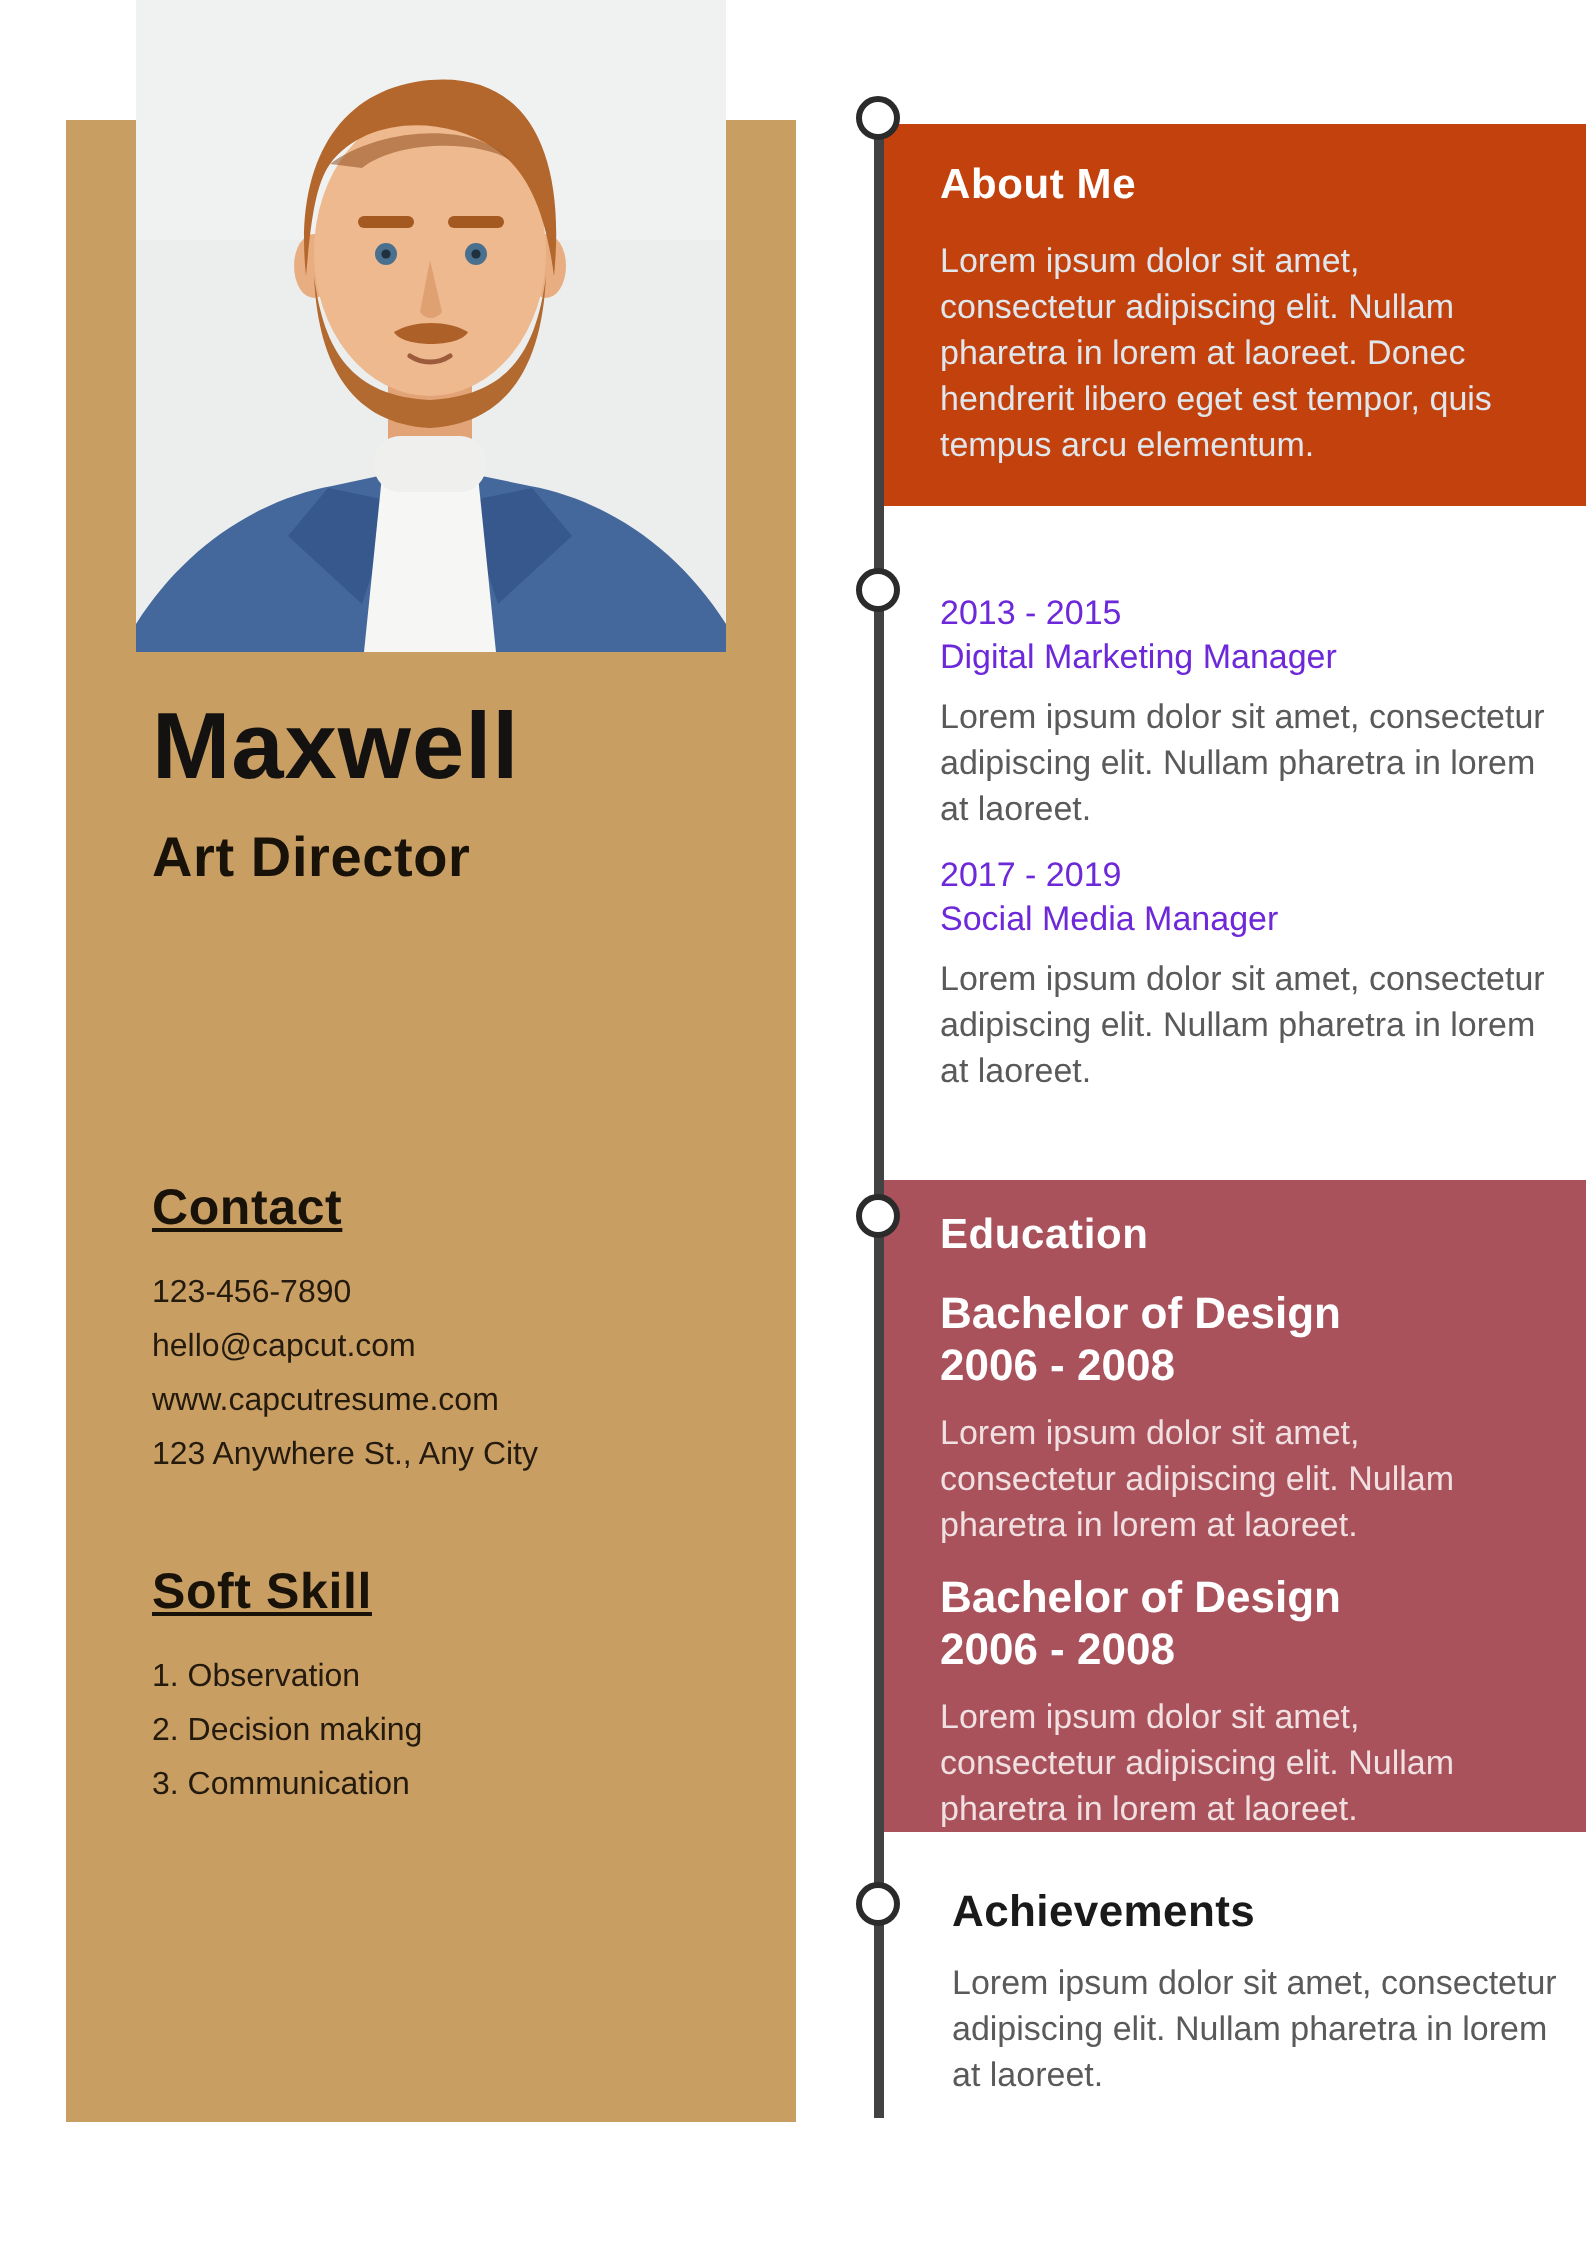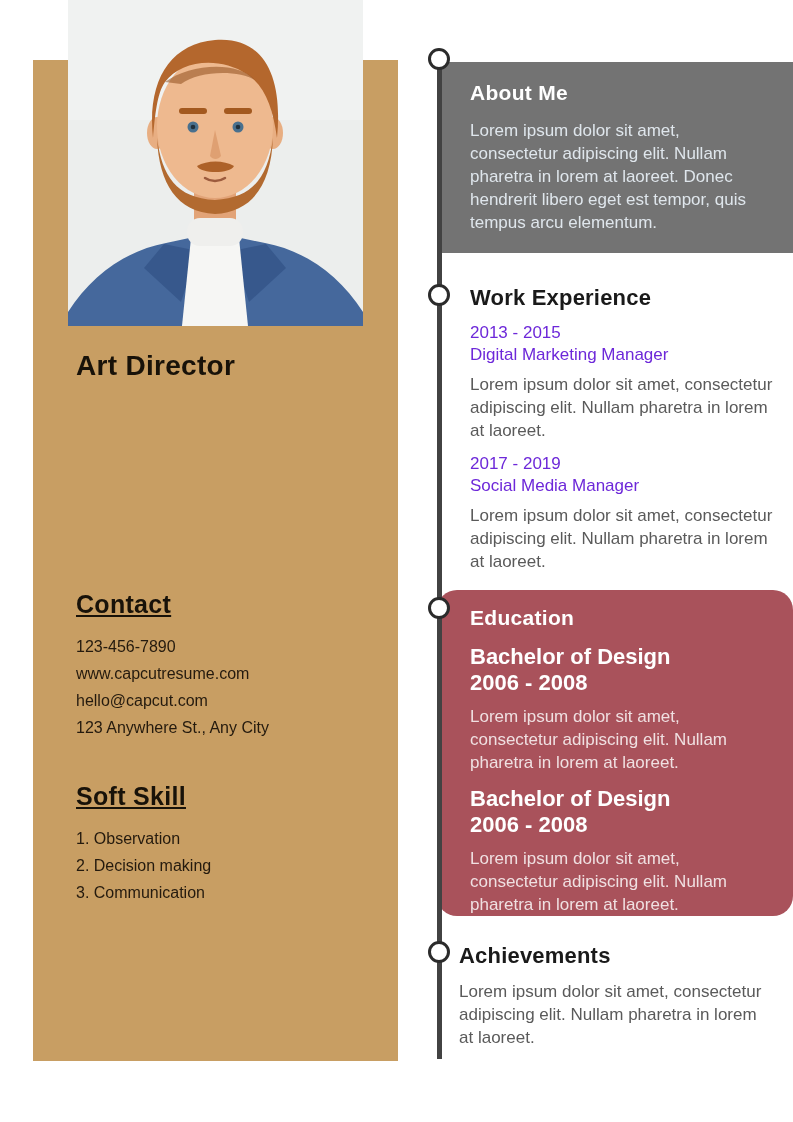--- a/index.html
+++ b/index.html
@@ -20,33 +20,33 @@
   .side-lines{margin-top:13px;font-size:16px;line-height:27px;color:#241a0e;}
   .skills-block{position:absolute;left:0;top:780px;width:310px;}
   
   .timeline-line{position:absolute;left:437px;top:59px;width:5px;height:1000px;background:#424242;z-index:3;}
   .timeline-dot{position:absolute;left:428px;width:16px;height:16px;border:3px solid #2b2b2b;border-radius:50%;background:#ffffff;z-index:4;}
   .dot-about{top:48px;}
   .dot-work{top:284px;}
   .dot-education{top:597px;}
   .dot-achievements{top:941px;}
   
-  .about-panel{position:absolute;left:437px;top:62px;width:356px;height:191px;background:#737373;z-index:2;box-sizing:border-box;padding:17px 24px 0 33px;}
+  .about-panel{position:absolute;left:437px;top:62px;width:356px;height:191px;background:#c2410c;z-index:2;box-sizing:border-box;padding:17px 24px 0 33px;}
   .panel-heading{font-size:21px;font-weight:600;color:#ffffff;line-height:28px;letter-spacing:.3px;}
   .panel-body{margin-top:12px;font-size:17px;line-height:23px;color:#dfe6ec;width:300px;}
   .work-section{position:absolute;left:470px;top:285px;width:312px;z-index:2;}
   .white-heading{font-size:22px;font-weight:700;color:#1a1a1a;line-height:26px;letter-spacing:.2px;}
   .entry{margin-top:11px;}
   .entry-meta{font-size:17px;line-height:22px;color:#6d28d9;}
   .entry-body{margin-top:7px;font-size:17px;line-height:23px;color:#5a5a5a;}
-  .education-panel{position:absolute;left:437px;top:590px;width:356px;height:326px;background:#a9525b;z-index:2;box-sizing:border-box;padding:14px 24px 0 33px;border-radius:20px;}
+  .education-panel{position:absolute;left:437px;top:590px;width:356px;height:326px;background:#a9525b;z-index:2;box-sizing:border-box;padding:14px 24px 0 33px;}
   .edu-entry{margin-top:12px;}
   .edu-meta{font-size:22px;line-height:26px;font-weight:600;color:#ffffff;}
   .edu-body{margin-top:9px;font-size:17px;line-height:23px;color:rgba(255,255,255,0.82);width:302px;}
-  .achievements-section{position:absolute;left:459px;top:943px;width:312px;z-index:2;}
+  .achievements-section{position:absolute;left:476px;top:943px;width:312px;z-index:2;}
   .achievements-body{margin-top:11px;font-size:17px;line-height:23px;color:#5a5a5a;}
 </style>
 </head>
 <body>
 
 <div class="page">
 
   <div class="left-panel"></div>
 
   <div class="photo">
@@ -83,29 +83,30 @@
 
       <path d="M147,130 L142,156 C145,160 150,160 153,156 Z" fill="#dfa072"></path>
 
       <path d="M129,166 C139,160 156,160 166,166 C162,174 133,174 129,166 Z" fill="#ad6128"></path>
       <path d="M137,178 C143,182 151,182 157,178" stroke="#9c5b3d" stroke-width="2.5" fill="none" stroke-linecap="round"></path>
     </svg>
   </div>
 
   <div class="left-content">
     <div class="name-block">
+      <div class="name-line">Maxwell</div>
       <div class="job-title">Art Director</div>
     </div>
 
     <div class="contact-block">
       <div class="side-heading">Contact</div>
       <div class="side-lines">
         <div>123-456-7890</div>
+        <div>hello@capcut.com</div>
         <div>www.capcutresume.com</div>
-        <div>hello@capcut.com</div>
         <div>123 Anywhere St., Any City</div>
       </div>
     </div>
 
     <div class="skills-block">
       <div class="side-heading">Soft Skill</div>
       <div class="side-lines">
         <div>1. Observation</div>
         <div>2. Decision making</div>
         <div>3. Communication</div>
@@ -118,21 +119,20 @@
   <div class="timeline-dot dot-work"></div>
   <div class="timeline-dot dot-education"></div>
   <div class="timeline-dot dot-achievements"></div>
 
   <section class="about-panel">
     <div class="panel-heading">About Me</div>
     <div class="panel-body">Lorem ipsum dolor sit amet, consectetur adipiscing elit. Nullam pharetra in lorem at laoreet. Donec hendrerit libero eget est tempor, quis tempus arcu elementum.</div>
   </section>
 
   <section class="work-section">
-    <div class="white-heading">Work Experience</div>
     <div class="entry">
       <div class="entry-meta">2013 - 2015</div>
       <div class="entry-meta">Digital Marketing Manager</div>
       <div class="entry-body">Lorem ipsum dolor sit amet, consectetur adipiscing elit. Nullam pharetra in lorem at laoreet.</div>
     </div>
     <div class="entry">
       <div class="entry-meta">2017 - 2019</div>
       <div class="entry-meta">Social Media Manager</div>
       <div class="entry-body">Lorem ipsum dolor sit amet, consectetur adipiscing elit. Nullam pharetra in lorem at laoreet.</div>
     </div>

